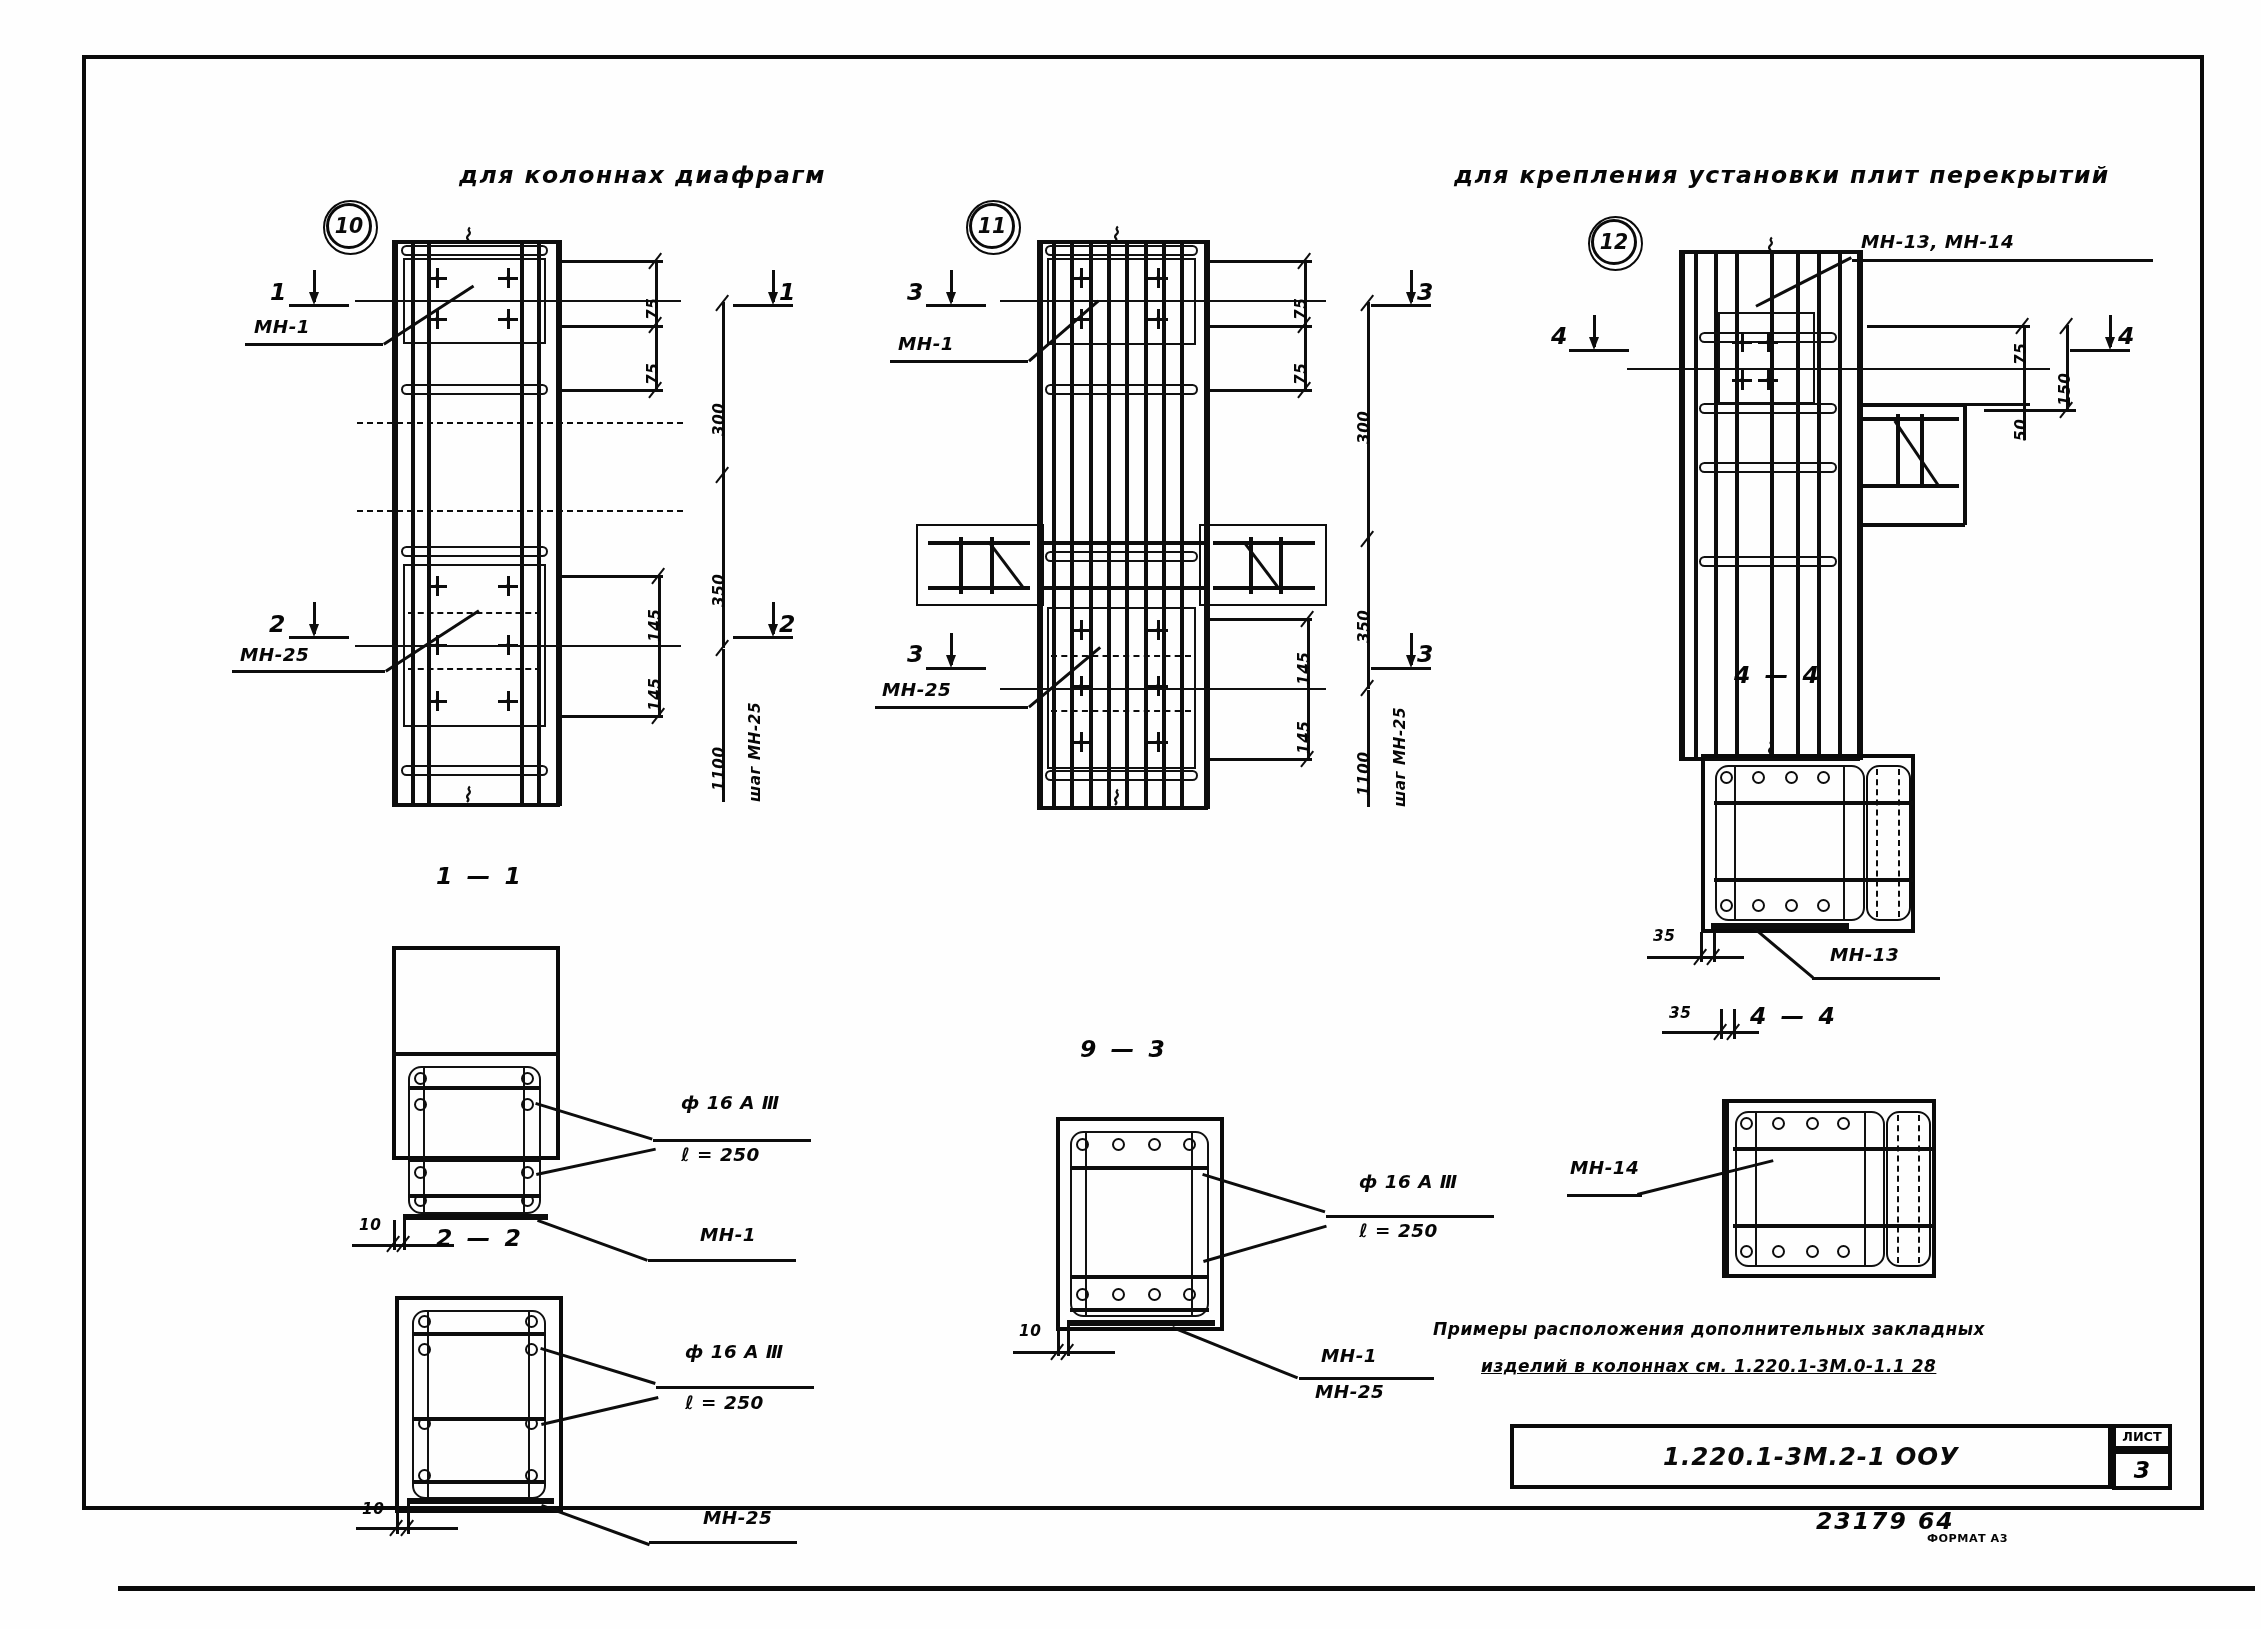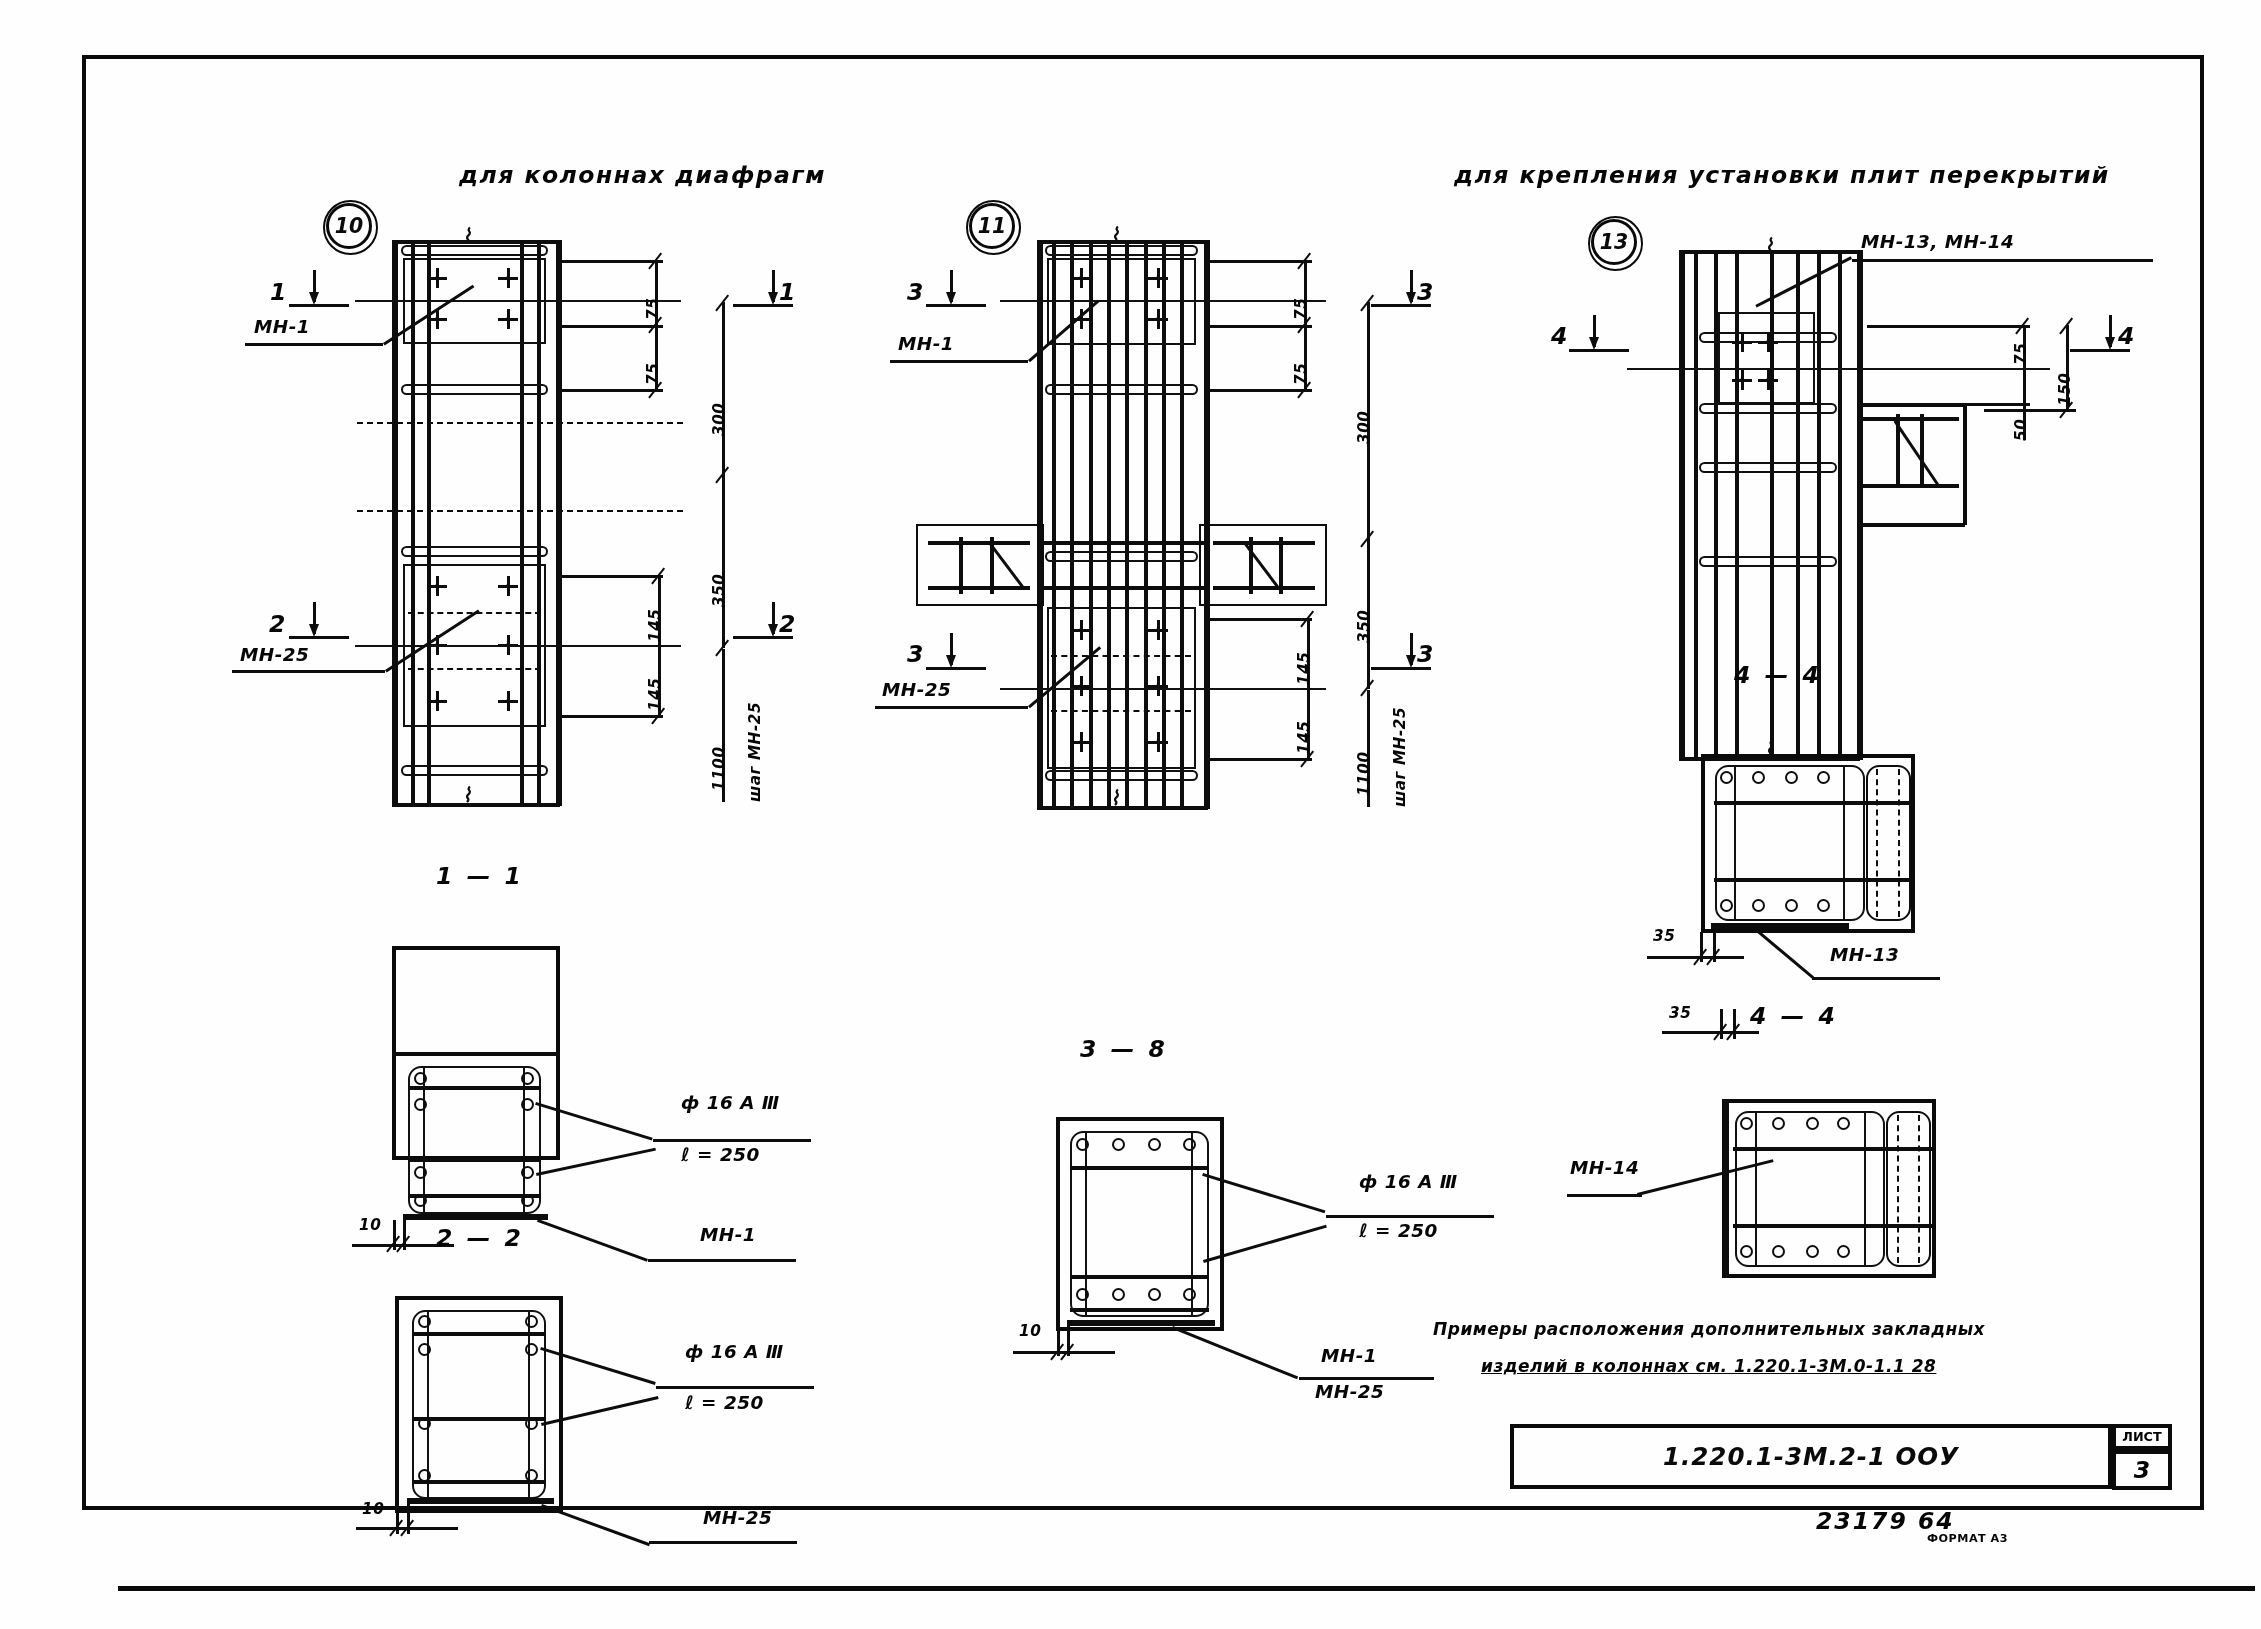--- a/index.html
+++ b/index.html
@@ -405,21 +405,21 @@
     <div class="tick" style="left:1306px;top:749px;"></div>
     <div class="txt dim vert" style="left:1295px;top:754px;">145</div>
 
     <div class="ln v2" style="left:1367px;top:690px;height:117px;"></div>
     <div class="txt dim vert" style="left:1355px;top:796px;">1100</div>
     <div class="txt dim vert" style="left:1391px;top:807px;">шаг МН-25</div>
   </div>
 
   <div class="grp">
 
-    <div class="bubble" style="left:1591px;top:219px;">13</div>
+    <div class="bubble" style="left:1591px;top:219px;">12</div>
 
     <div class="secmark" style="left:1586px;top:315px;">
       <div class="stem"></div>
         <div class="head"></div>
         <div class="base"></div>
     </div>
     <div class="txt secnum" style="left:1551px;top:322px;">4</div>
     <div class="secmark flip" style="left:2102px;top:315px;">
       <div class="stem"></div>
         <div class="head"></div>
@@ -563,21 +563,21 @@
 
     <div class="txt dim" style="left:362px;top:1500px;">10</div>
     <div class="ln h2" style="left:356px;top:1527px;width:102px;"></div>
     <div class="ln v2" style="left:396px;top:1504px;height:30px;"></div>
     <div class="ln v2" style="left:407px;top:1504px;height:30px;"></div>
     <div class="tick" style="left:395px;top:1518px;"></div>
     <div class="tick" style="left:406px;top:1518px;"></div>
   </div>
 
   <div class="grp">
-    <div class="txt secnum" style="left:1080px;top:1035px;">3 — 8</div>
+    <div class="txt secnum" style="left:1080px;top:1035px;">9 — 3</div>
 
     <div class="boxthick" style="left:1056px;top:1117px;width:168px;height:214px;"></div>
     <div class="boxthin rnd" style="left:1070px;top:1131px;width:139px;height:186px;"></div>
     <div class="boxthin" style="left:1085px;top:1131px;width:108px;height:186px;"></div>
     <div class="ln h3" style="left:1070px;top:1166px;width:139px;"></div>
     <div class="ln h3" style="left:1070px;top:1275px;width:139px;"></div>
     <div class="ln h3" style="left:1070px;top:1308px;width:139px;"></div>
     <div class="rebar" style="left:1076px;top:1138px;"></div>
     <div class="rebar" style="left:1112px;top:1138px;"></div>
     <div class="rebar" style="left:1148px;top:1138px;"></div>

